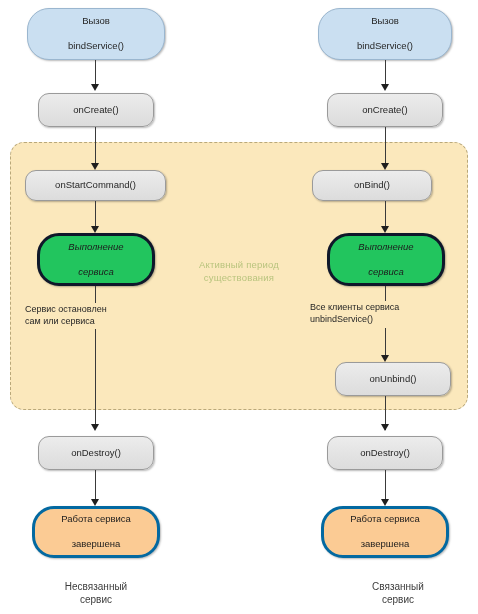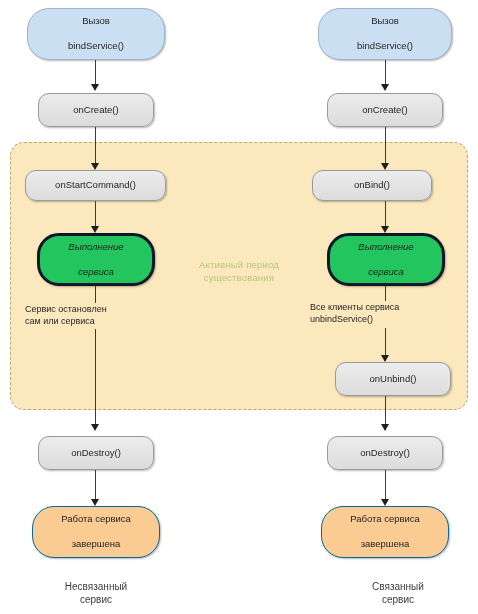--- a/index.html
+++ b/index.html
@@ -60,21 +60,21 @@
   }
   .node.pill-green{
     background:#22c55e;
     border:3px solid #0f172a;
     border-radius:22px;
     color:#1d1d1d;
     font-style:italic;
   }
   .node.pill-orange{
     background:#fbcb94;
-    border:1px solid #0369a1;
+    border:3px solid #0369a1;
     border-radius:22px;
     color:#1d1d1d;
   }
 
   
   .edge{
     position:absolute;
     width:1px;
     background:#3a3a3a;
   }

